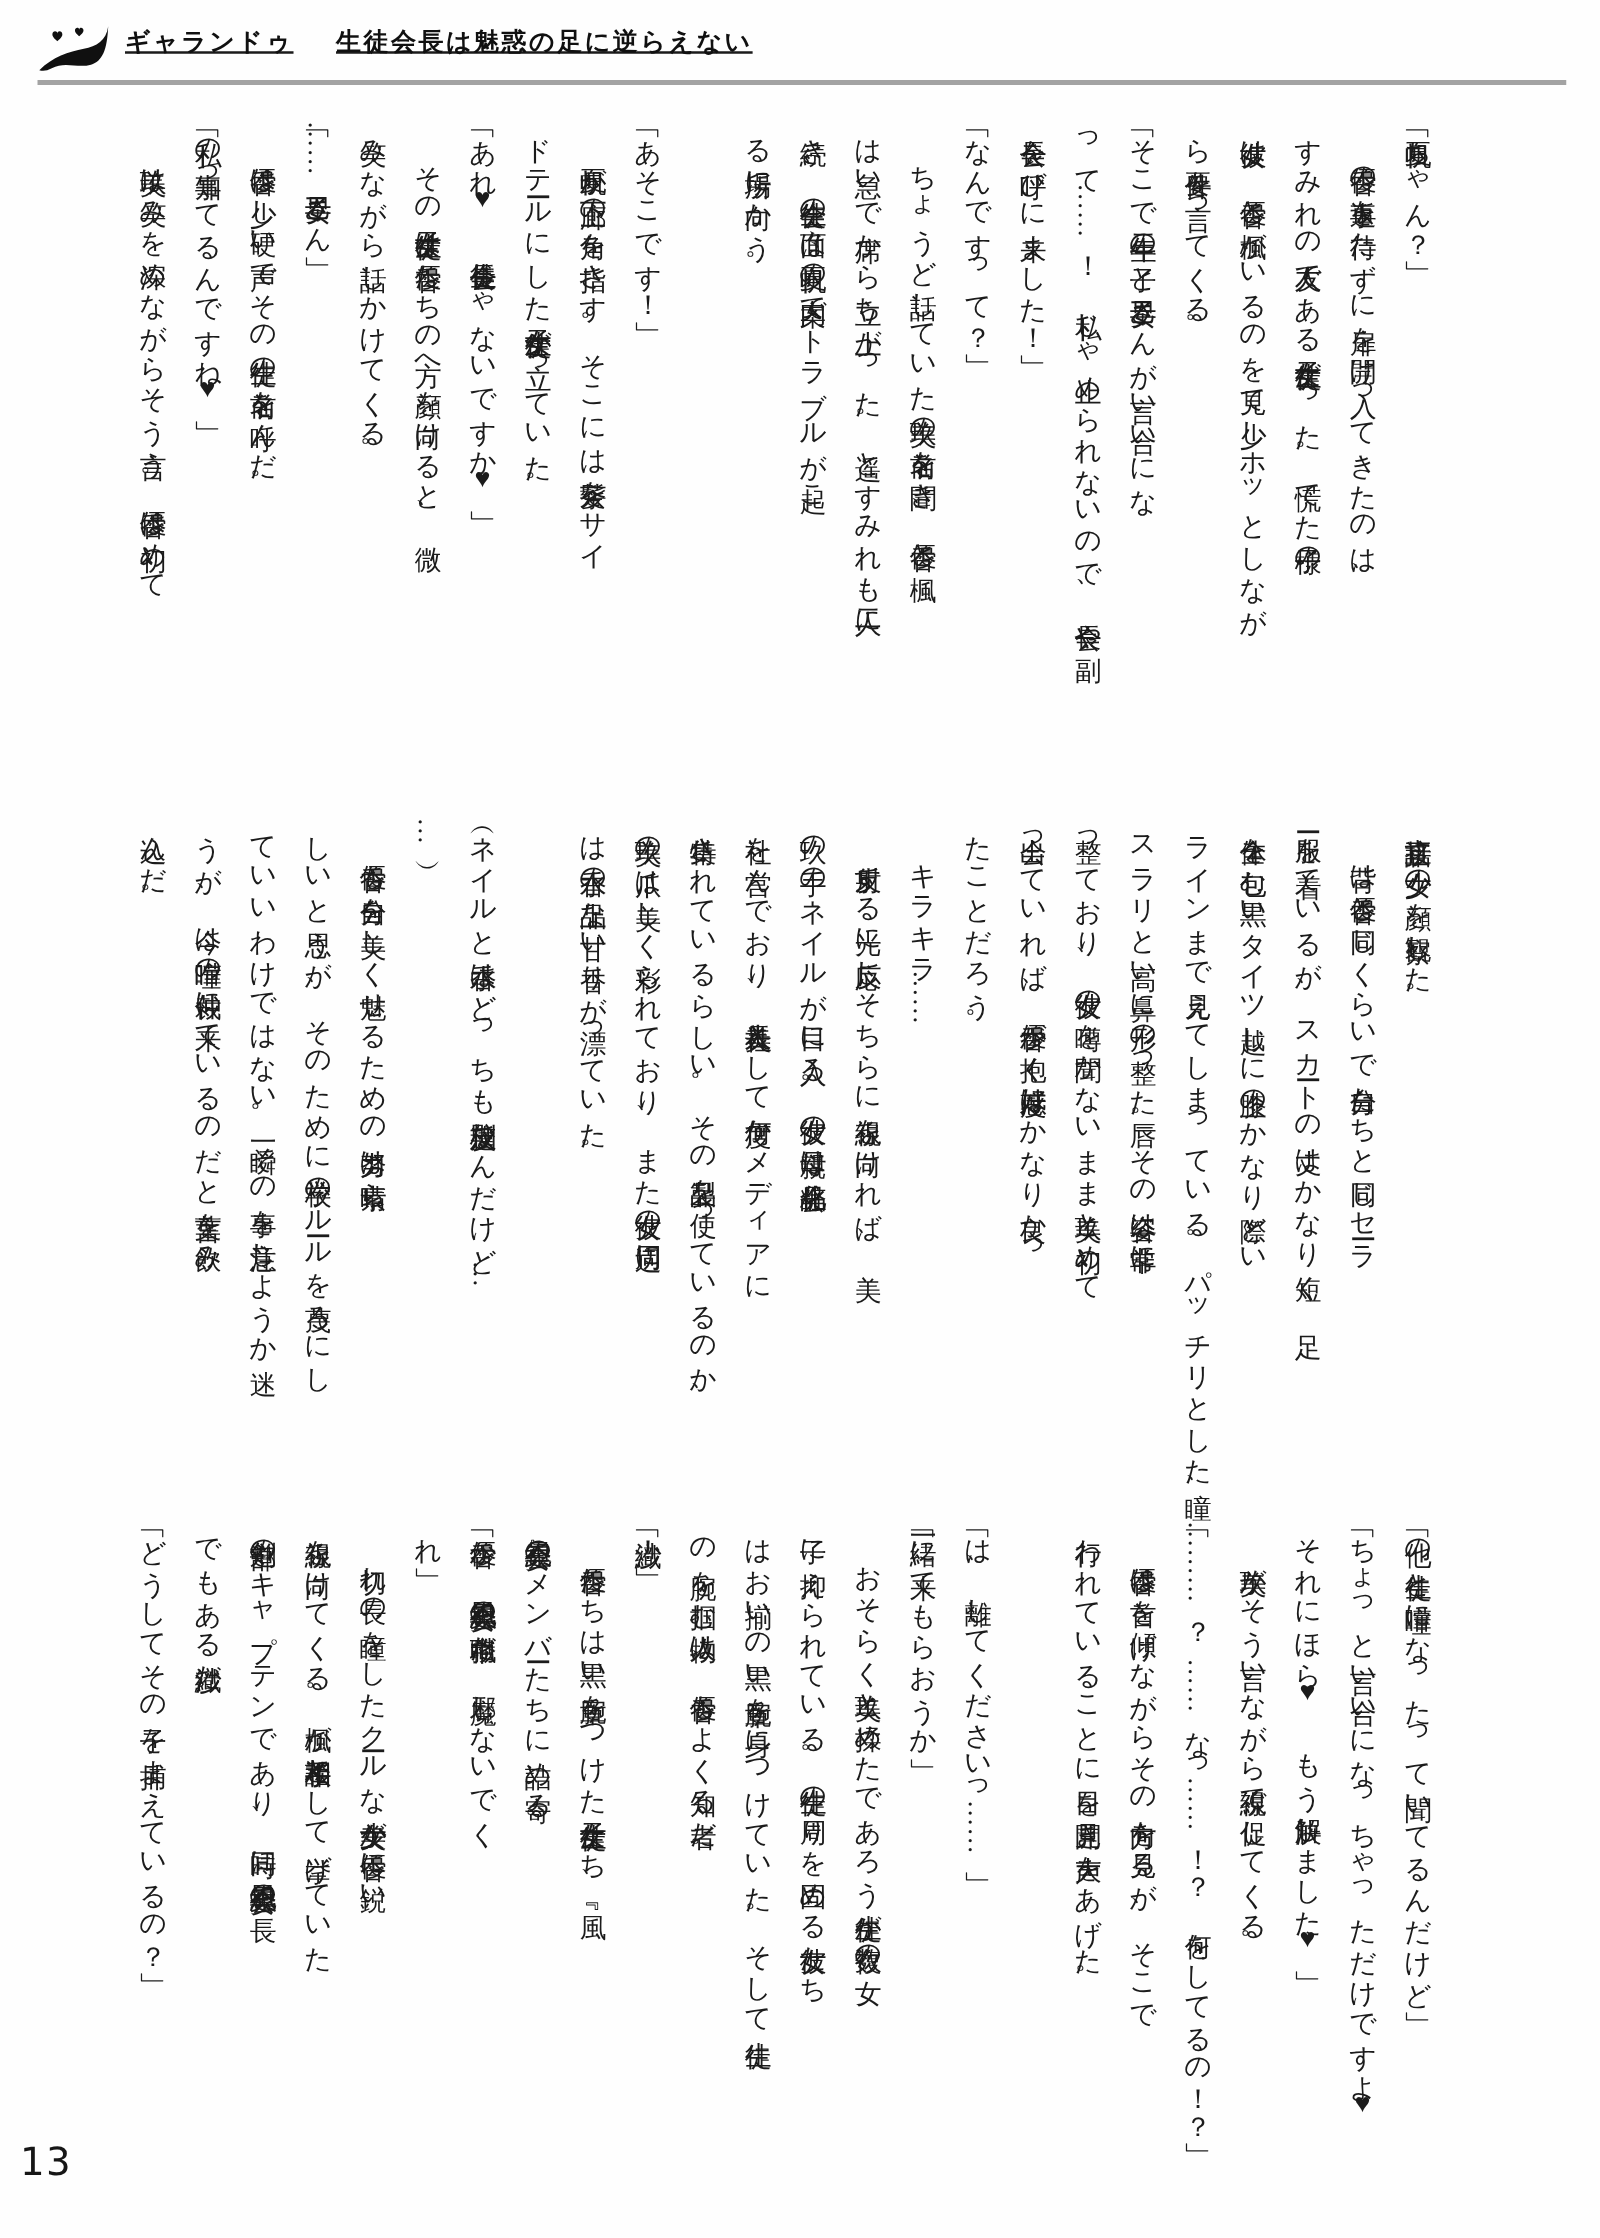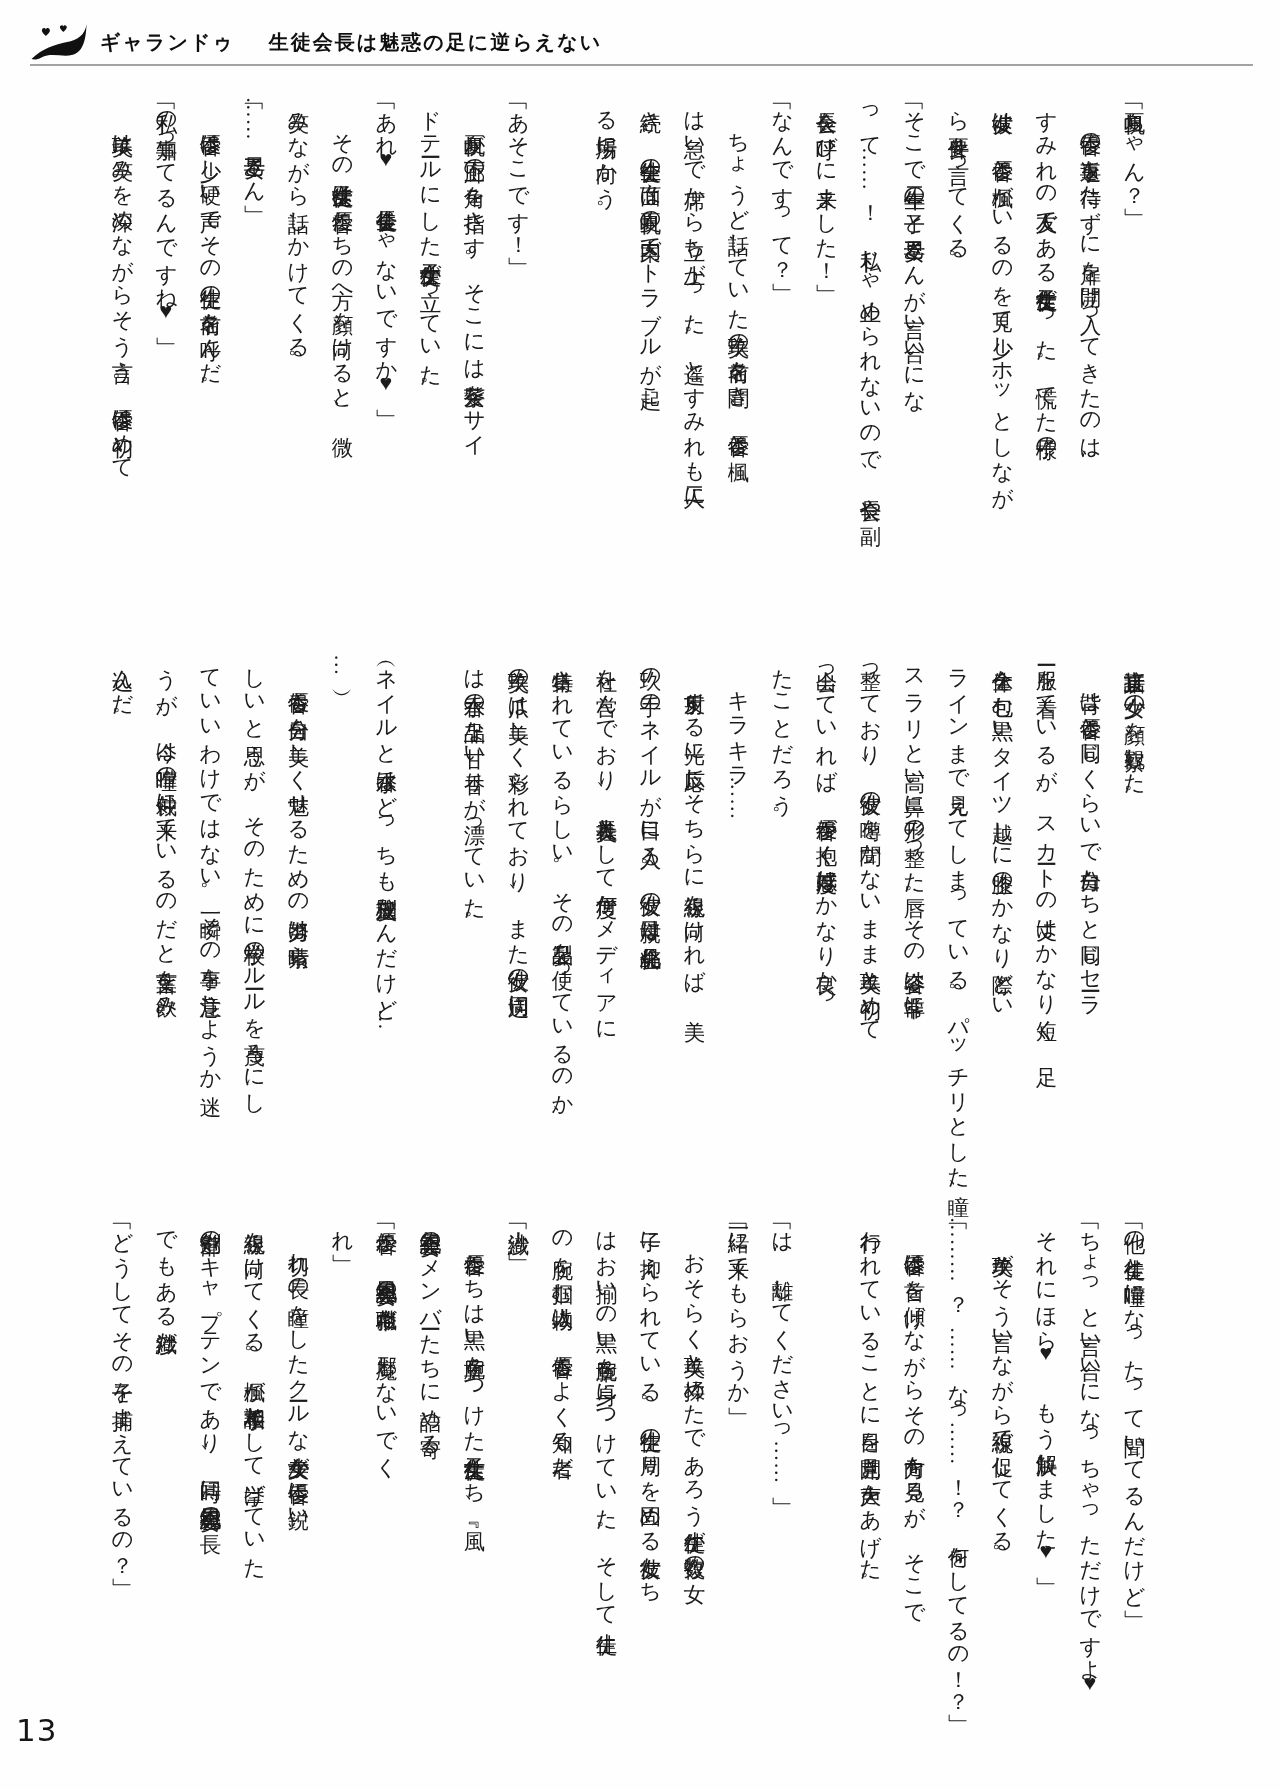--- a/index.html
+++ b/index.html
@@ -5,22 +5,22 @@
   html,body { margin:0; padding:0; background:#ffffff; }
   .page {
     position:relative; width:1280px; height:1790px;
     background:#fefefe; overflow:hidden;
     font-family:"Liberation Serif","DejaVu Serif",serif;
     color:#1b1b1b;
   }
   
   .hdr {
     position:absolute; left:30px; top:20px; width:1223px; height:44px;
-    border-bottom:2px solid #a3a3a3;
-    display:flex; align-items:center;
+    border-bottom:4px solid #a3a3a3;
+    display:flex; align-items:flex-start;text-decoration:underline;
   }
   .logo { width:58px; height:38px; flex:0 0 auto; }
   .htitle {
     margin-left:12px;
     font-family:"Liberation Sans","DejaVu Sans",sans-serif;
     font-size:20px; font-weight:700; letter-spacing:2px; color:#101010;
     white-space:nowrap;
   }
   .series { margin-right:34px; }
   

